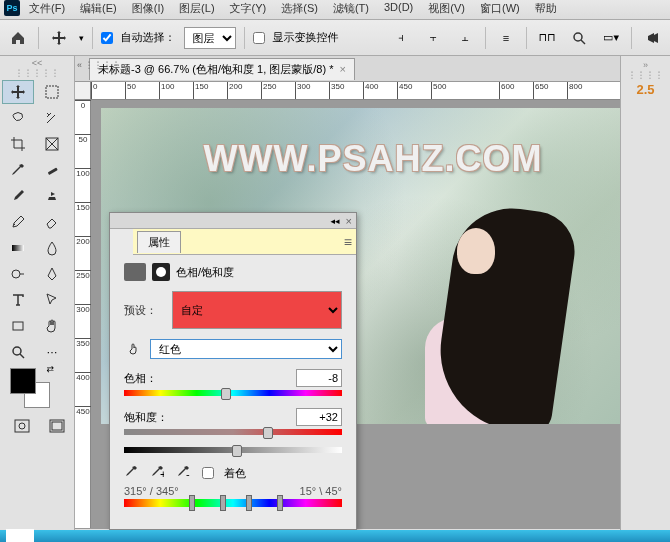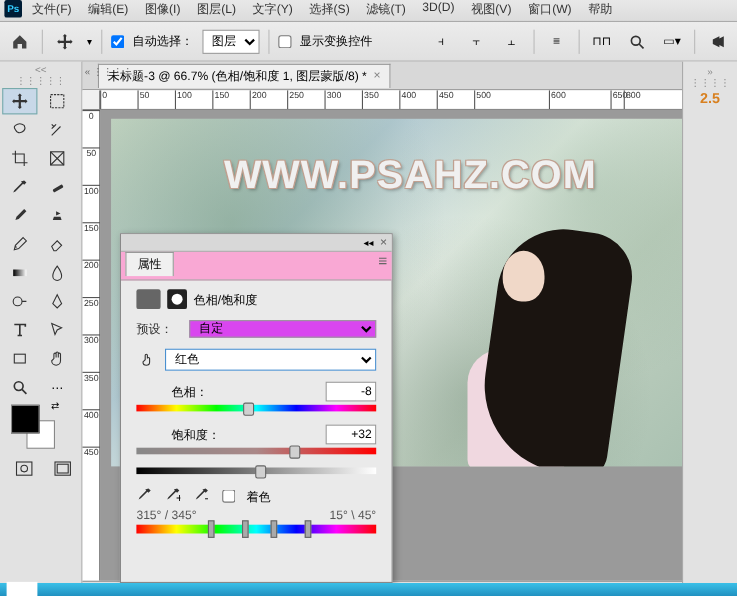--- a/index.html
+++ b/index.html
@@ -37,36 +37,36 @@
 .watermark{position:absolute;top:30px;left:50%;transform:translateX(-50%);font-size:36px;font-weight:bold;color:#f0f0f0;text-shadow:1px 1px 0 #c0a090,-1px -1px 0 #c0a090,1px -1px 0 #c0a090,-1px 1px 0 #c0a090,2px 2px 3px rgba(0,0,0,.3);letter-spacing:1px;font-family:Arial,sans-serif;}
 .figure{position:absolute;right:60px;top:80px;width:180px;height:240px;}
 .hair{position:absolute;top:20px;right:20px;width:120px;height:220px;background:#1a1410;border-radius:60px 40px 20px 80px;transform:rotate(8deg);}
 .face{position:absolute;top:40px;right:90px;width:38px;height:46px;background:#f0d8c8;border-radius:50% 50% 45% 45%;}
 .body{position:absolute;top:130px;right:70px;width:90px;height:110px;background:#f0d8e0;border-radius:30px 30px 10px 10px;}
 .statusbar{position:absolute;bottom:0;left:0;right:0;height:14px;background:#e0e0e0;border-top:1px solid #999;display:flex;align-items:center;padding:0 4px;font-size:10px;}
 .right-dock{width:50px;background:#e2e2e2;border-left:1px solid #aaa;padding:4px;text-align:center;}
 .badge{display:inline-block;padding:2px 6px;color:#d88020;font-weight:bold;font-size:13px;}
 .prop-panel{position:absolute;left:109px;top:212px;width:248px;height:318px;background:#eaeaea;border:1px solid #888;box-shadow:2px 2px 6px rgba(0,0,0,.3);}
 .panel-top{height:16px;background:#d8d8d8;display:flex;justify-content:flex-end;align-items:center;padding:0 4px;gap:6px;border-bottom:1px solid #aaa;}
-.panel-tabbar{height:26px;background:#f9a8d4;display:flex;align-items:flex-start;border-bottom:1px solid #aaa;padding:0 4px;}
+.panel-tabbar{height:26px;background:#fef9c3;display:flex;align-items:center;border-bottom:1px solid #aaa;padding:0 4px;margin-left:23px;}
 .panel-tab{background:#f0f0f0;padding:3px 10px;border:1px solid #999;border-bottom:none;}
 .panel-menu{margin-left:auto;font-size:14px;color:#666;}
 .panel-body{padding:8px 14px;}
 .adj-header{display:flex;align-items:center;gap:6px;margin-bottom:10px;}
 .adj-icon{width:22px;height:18px;background:#666;border-radius:2px;}
 .adj-mask{width:18px;height:18px;background:#222;border-radius:2px;display:flex;align-items:center;justify-content:center;}
 .adj-mask::after{content:"";width:10px;height:10px;background:#fff;border-radius:50%;}
 .row{display:flex;align-items:center;gap:6px;margin-bottom:10px;}
 .row label{width:42px;color:#333;}
-.sel-preset{flex:1;height:16px;border:1px solid #999;background:#d946ef;padding:0 4px;}
+.sel-preset{flex:1;height:38px;border:1px solid #999;background:#ef4444;padding:0 4px;}
 .sel-range{flex:1;height:20px;border:1px solid #4a90d0;background:#fff;padding:0 4px;}
 .finger-icon{width:20px;height:18px;display:flex;align-items:center;justify-content:center;}
 .slider-row{margin-bottom:4px;}
 .slider-lbl{display:flex;align-items:center;margin-bottom:3px;}
-.slider-lbl .sl-name{flex:1;margin-left:32px;}
+.slider-lbl .sl-name{flex:1;}
 .slider-lbl input{width:46px;height:18px;border:1px solid #999;text-align:right;padding:0 3px;}
 .slider-track{position:relative;height:8px;margin:2px 0 10px;}
 .hue-grad{height:6px;background:linear-gradient(90deg,red,yellow,lime,cyan,blue,magenta,red);}
 .sat-grad{height:6px;background:linear-gradient(90deg,#888,#a88,red);}
 .lig-grad{height:6px;background:linear-gradient(90deg,#000,#fff);}
 .thumb{position:absolute;top:-2px;width:10px;height:12px;background:#d0d0d0;border:1px solid #666;border-radius:2px;transform:translateX(-50%);}
 .eyedrop-row{display:flex;align-items:center;gap:10px;margin-top:6px;}
 .ed-icon{width:16px;height:16px;}
 .range-row{display:flex;gap:12px;font-size:10px;color:#555;margin-top:4px;}
 .bottom-grad{height:8px;background:linear-gradient(90deg,red,yellow,lime,cyan,blue,magenta,red);margin-top:2px;position:relative;}
@@ -295,21 +295,21 @@
           <div class="tick" style="left: 102px;">150</div>
           <div class="tick" style="left: 136px;">200</div>
           <div class="tick" style="left: 170px;">250</div>
           <div class="tick" style="left: 204px;">300</div>
           <div class="tick" style="left: 238px;">350</div>
           <div class="tick" style="left: 272px;">400</div>
           <div class="tick" style="left: 306px;">450</div>
           <div class="tick" style="left: 340px;">500</div>
           <div class="tick" style="left: 374px; margin-top: 40px;">550</div>
           <div class="tick" style="left: 408px;">600</div>
-          <div class="tick" style="left: 464px;">650</div>
+          <div class="tick" style="left: 442px;">650</div>
           <div class="tick" style="left: 476px;">800</div>
         </div>
     </div>
     <div class="vruler" id="vruler">
         <div class="vtick" style="top: 0px;">0</div>
         <div class="vtick" style="top: 34px;">50</div>
         <div class="vtick" style="top: 68px;">100</div>
         <div class="vtick" style="top: 102px;">150</div>
         <div class="vtick" style="top: 136px;">200</div>
         <div class="vtick" style="top: 170px;">250</div>

